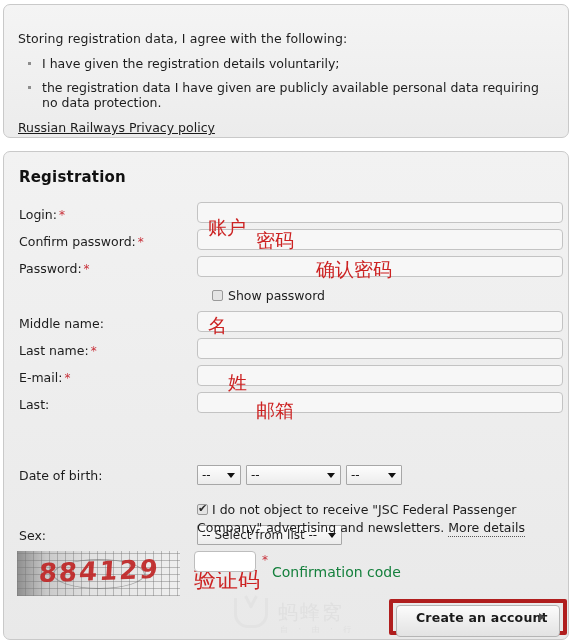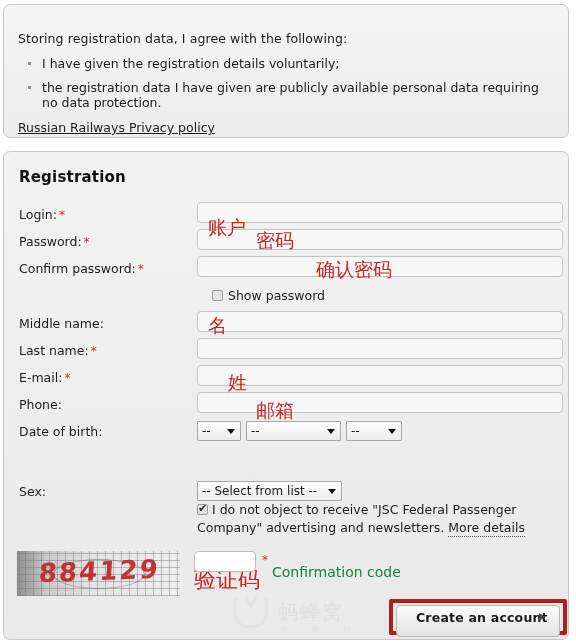--- a/index.html
+++ b/index.html
@@ -390,26 +390,26 @@
   <div class="reg-title">Registration</div>
 
   <div class="form-rows">
 
     <div class="row">
       <span class="lbl"><span>Login:</span><span class="req">*</span></span>
       <div class="txt"></div>
     </div>
 
     <div class="row">
+      <span class="lbl"><span>Confirm password:</span><span class="req">*</span></span>
+      <div class="txt"></div>
+    </div>
+
+    <div class="row">
       <span class="lbl"><span>Password:</span><span class="req">*</span></span>
-      <div class="txt"></div>
-    </div>
-
-    <div class="row">
-      <span class="lbl"><span>Confirm password:</span><span class="req">*</span></span>
       <div class="txt"></div>
     </div>
 
     <div class="row" style="height:28px;">
       <span class="cb-row" style="top:5px;">
         <span class="cbox"></span><span class="cb-label">Show password</span>
       </span>
     </div>
 
 
@@ -422,25 +422,25 @@
       <span class="lbl"><span>Last name:</span><span class="req">*</span></span>
       <div class="txt"></div>
     </div>
 
     <div class="row">
       <span class="lbl"><span>E-mail:</span><span class="req">*</span></span>
       <div class="txt"></div>
     </div>
 
     <div class="row">
-      <span class="lbl">Phone:</span>
-      <div class="txt"></div>
-    </div>
-
-    <div class="row" style="height:28px;">
+      <span class="lbl">Last:</span>
+      <div class="txt"></div>
+    </div>
+
+    <div class="row" style="height:28px;margin-top:44px;">
       <span class="lbl">Date of birth:</span>
       <div class="sel" style="left:193px; top:2px; width:44px;">
         <span>--</span>
         <span class="arrow"></span>
       </div>
       <div class="sel" style="left:242px; top:2px; width:95px;">
         <span>--</span>
         <span class="arrow"></span>
       </div>
       <div class="sel" style="left:342px; top:2px; width:56px;">

